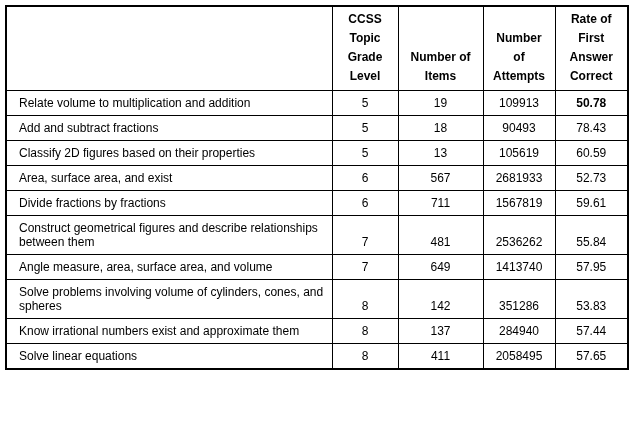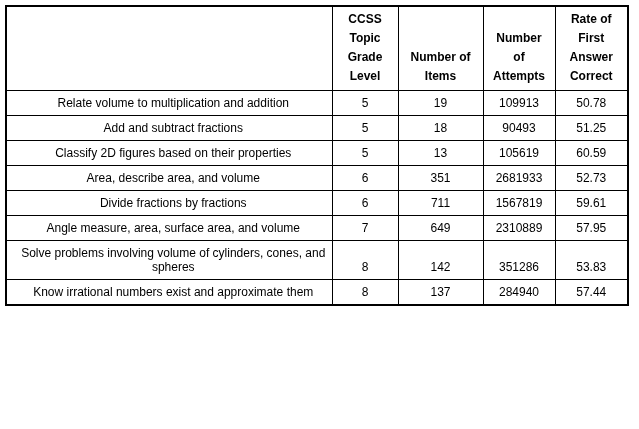--- a/index.html
+++ b/index.html
@@ -41,28 +41,28 @@
     line-height: 19px;
     height: 76px;
     padding: 3px 6px 4px 6px;
   }
   tbody td {
     vertical-align: bottom;
     line-height: 14px;
     padding: 5px 4px;
   }
   td.topic {
-    text-align: center;
+    text-align: left;
     padding-left: 12px;
   }
   td.num {
     text-align: center;
   }
   .bold {
-    font-weight: normal;
+    font-weight: bold;
   }
 </style>
 </head>
 <body>
 
 <div class="page">
   <table class="data-table">
     <colgroup>
       <col class="c-topic">
       <col class="c-grade">
@@ -85,59 +85,73 @@
         <td class="num">5</td>
         <td class="num">19</td>
         <td class="num">109913</td>
         <td class="num bold">50.78</td>
       </tr>
       <tr>
         <td class="topic">Add and subtract fractions</td>
         <td class="num">5</td>
         <td class="num">18</td>
         <td class="num">90493</td>
-        <td class="num">51.25</td>
+        <td class="num">78.43</td>
       </tr>
       <tr>
         <td class="topic">Classify 2D figures based on their properties</td>
         <td class="num">5</td>
         <td class="num">13</td>
         <td class="num">105619</td>
         <td class="num">60.59</td>
       </tr>
       <tr>
-        <td class="topic">Area, describe area, and volume</td>
+        <td class="topic">Area, surface area, and exist</td>
         <td class="num">6</td>
-        <td class="num">351</td>
+        <td class="num">567</td>
         <td class="num">2681933</td>
         <td class="num">52.73</td>
       </tr>
       <tr>
         <td class="topic">Divide fractions by fractions</td>
         <td class="num">6</td>
         <td class="num">711</td>
         <td class="num">1567819</td>
         <td class="num">59.61</td>
       </tr>
       <tr>
+        <td class="topic">Construct geometrical figures and describe relationships between them</td>
+        <td class="num">7</td>
+        <td class="num">481</td>
+        <td class="num">2536262</td>
+        <td class="num">55.84</td>
+      </tr>
+      <tr>
         <td class="topic">Angle measure, area, surface area, and volume</td>
         <td class="num">7</td>
         <td class="num">649</td>
-        <td class="num">2310889</td>
+        <td class="num">1413740</td>
         <td class="num">57.95</td>
       </tr>
       <tr>
         <td class="topic">Solve problems involving volume of cylinders, cones, and spheres</td>
         <td class="num">8</td>
         <td class="num">142</td>
         <td class="num">351286</td>
         <td class="num">53.83</td>
       </tr>
       <tr>
         <td class="topic">Know irrational numbers exist and approximate them</td>
         <td class="num">8</td>
         <td class="num">137</td>
         <td class="num">284940</td>
         <td class="num">57.44</td>
       </tr>
+      <tr>
+        <td class="topic">Solve linear equations</td>
+        <td class="num">8</td>
+        <td class="num">411</td>
+        <td class="num">2058495</td>
+        <td class="num">57.65</td>
+      </tr>
     </tbody>
   </table>
 </div>
 
 </body></html>

